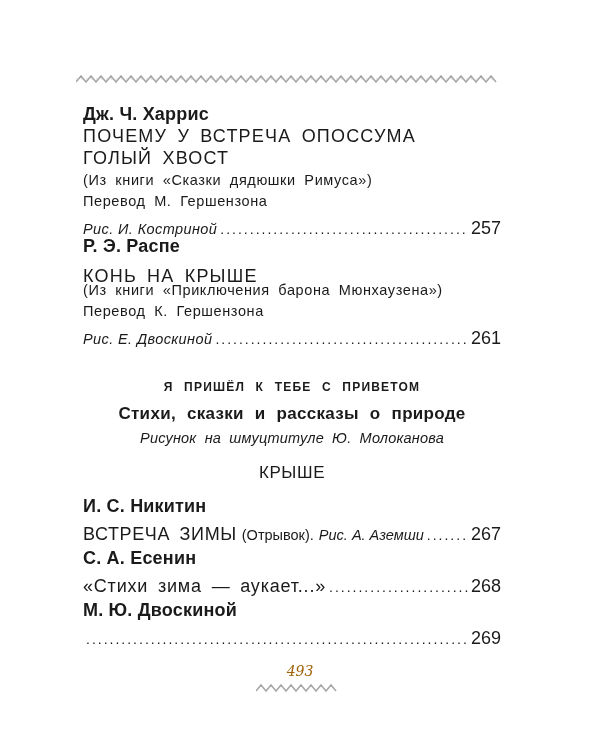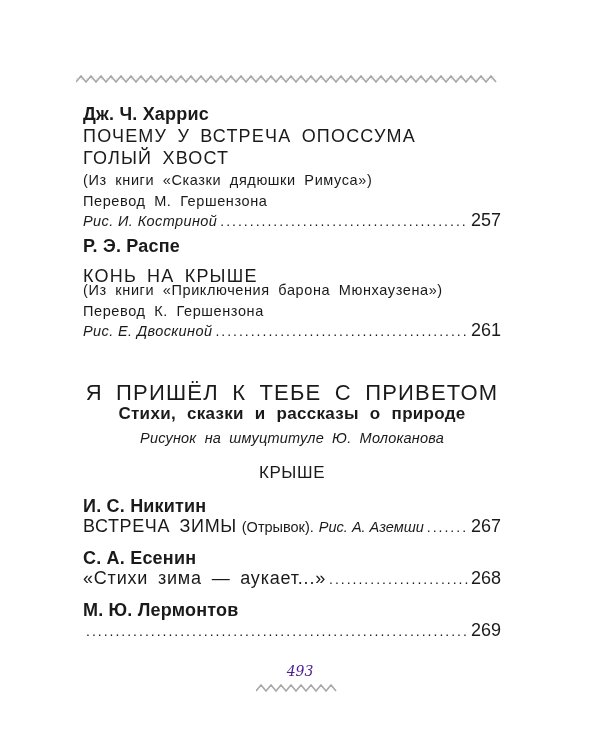--- a/index.html
+++ b/index.html
@@ -4,34 +4,34 @@
 <style>
   html, body { margin:0; padding:0; background:#ffffff; }
   body { width:600px; height:750px; position:relative; overflow:hidden;
          font-family:"Liberation Sans", "DejaVu Sans", sans-serif; color:#1a1a1a; }
   .zigzag { position:absolute; display:block; }
   .page { position:absolute; left:83px; top:0; width:418px; }
   .abs { position:absolute; left:0; width:418px; white-space:nowrap; }
   .author { font-weight:bold; font-size:18px; letter-spacing:0.2px; }
   .title { font-size:18px; letter-spacing:1.2px; word-spacing:4px; }
   .note { font-size:14.5px; letter-spacing:0.6px; word-spacing:4px; }
-  .leader { display:flex; align-items:baseline; font-size:18px; }
+  .leader { display:flex; align-items:baseline; font-size:18px;margin-top:8px; }
   .leader .lab { white-space:nowrap; }
   .leader .dots { flex:1; overflow:hidden; white-space:nowrap; letter-spacing:2px; font-size:14px; margin:0 2px 0 3px; }
   .leader .dots::before { content:"........................................................................................................................................"; }
   .leader .num { font-size:18px; white-space:nowrap; }
   .ital { font-style:italic; }
   .small { font-size:14.5px; letter-spacing:0.4px; }
   .center { text-align:center; }
-  .sec-title { font-weight:normal; font-size:22px; letter-spacing:1.2px; word-spacing:6px; }
+  .sec-title { font-weight:bold; font-size:12px; letter-spacing:1.2px; word-spacing:6px; }
   .sec-sub { font-weight:bold; font-size:17px; letter-spacing:0.3px; word-spacing:6px; }
   .sec-credit { font-style:italic; font-size:14.5px; letter-spacing:0.2px; word-spacing:4px; }
   .season { font-size:17px; letter-spacing:0.6px; }
   .pgno { position:absolute; left:0; width:600px; top:663px; text-align:center;
-          font-family:"DejaVu Serif", serif; font-style:italic; font-size:14px; color:#4c1d95; }
+          font-family:"DejaVu Serif", serif; font-style:italic; font-size:14px; color:#a16207; }
 </style>
 </head>
 <body>
 
 <svg class="zigzag" style="left:76px;top:74px" width="424" height="10" viewBox="0 0 424 10">
   <polyline fill="none" stroke="#a8a8a8" stroke-width="1.6" points="0,8 5,2 10,8 15,2 20,8 25,2 30,8 35,2 40,8 45,2 50,8 55,2 60,8 65,2 70,8 75,2 80,8 85,2 90,8 95,2 100,8 105,2 110,8 115,2 120,8 125,2 130,8 135,2 140,8 145,2 150,8 155,2 160,8 165,2 170,8 175,2 180,8 185,2 190,8 195,2 200,8 205,2 210,8 215,2 220,8 225,2 230,8 235,2 240,8 245,2 250,8 255,2 260,8 265,2 270,8 275,2 280,8 285,2 290,8 295,2 300,8 305,2 310,8 315,2 320,8 325,2 330,8 335,2 340,8 345,2 350,8 355,2 360,8 365,2 370,8 375,2 380,8 385,2 390,8 395,2 400,8 405,2 410,8 415,2 420,8"></polyline>
   <line x1="0" y1="5" x2="420" y2="5" stroke="#c8c8c8" stroke-width="0.8" stroke-dasharray="2,3"></line>
 </svg>
 
 <div class="page">
@@ -73,21 +73,21 @@
     <span class="num">267</span>
   </div>
 
   <div class="abs author" style="top:548px">С. А. Есенин</div>
   <div class="abs leader" style="top:568px">
     <span class="lab title" style="letter-spacing:0.8px">«Стихи зима — аукает...»</span>
     <span class="dots"></span>
     <span class="num">268</span>
   </div>
 
-  <div class="abs author" style="top:600px">М. Ю. Лермонтов</div>
+  <div class="abs author" style="top:600px">М. Ю. Двоскиной</div>
   <div class="abs leader" style="top:620px">
     <span class="dots"></span>
     <span class="num">269</span>
   </div>
 </div>
 
 <div class="pgno">493</div>
 
 <svg class="zigzag" style="left:256px;top:683px" width="82" height="10" viewBox="0 0 82 10">
   <polyline fill="none" stroke="#a8a8a8" stroke-width="1.6" points="0,8 5,2 10,8 15,2 20,8 25,2 30,8 35,2 40,8 45,2 50,8 55,2 60,8 65,2 70,8 75,2 80,8"></polyline>

